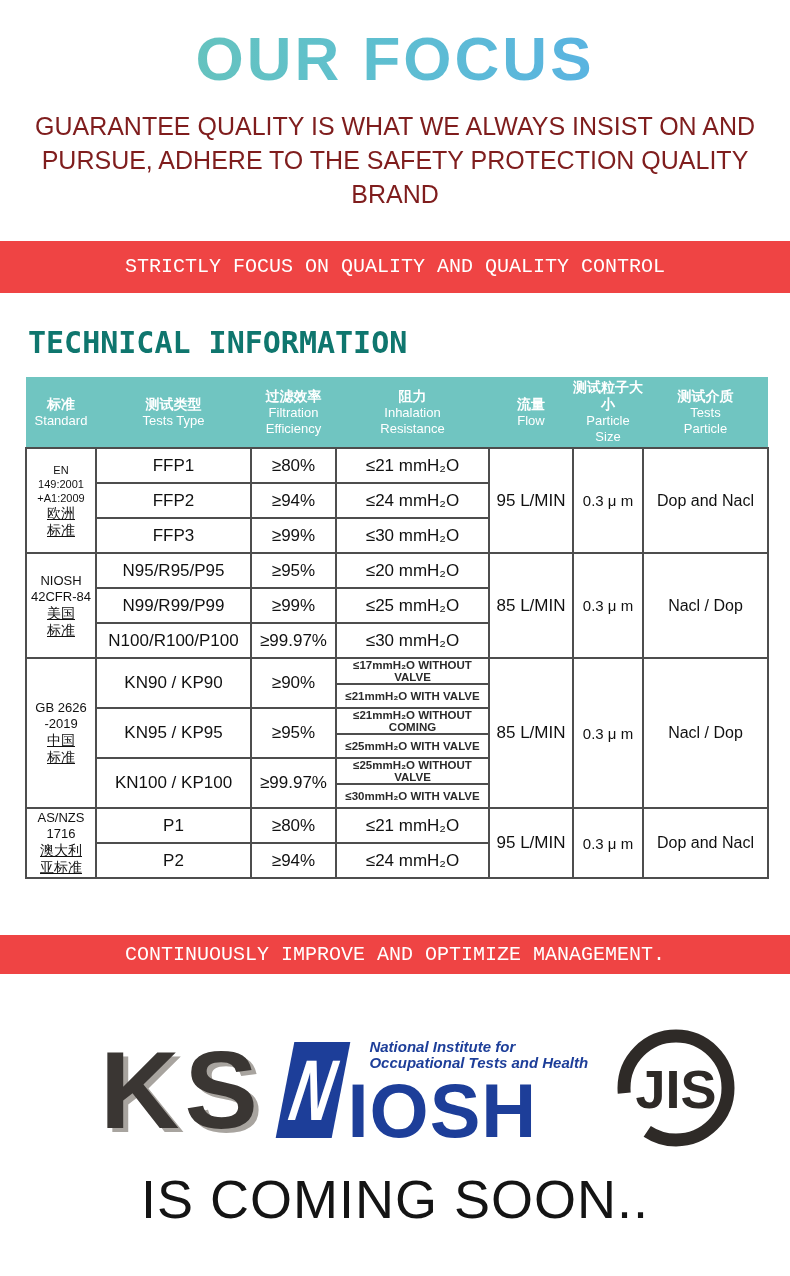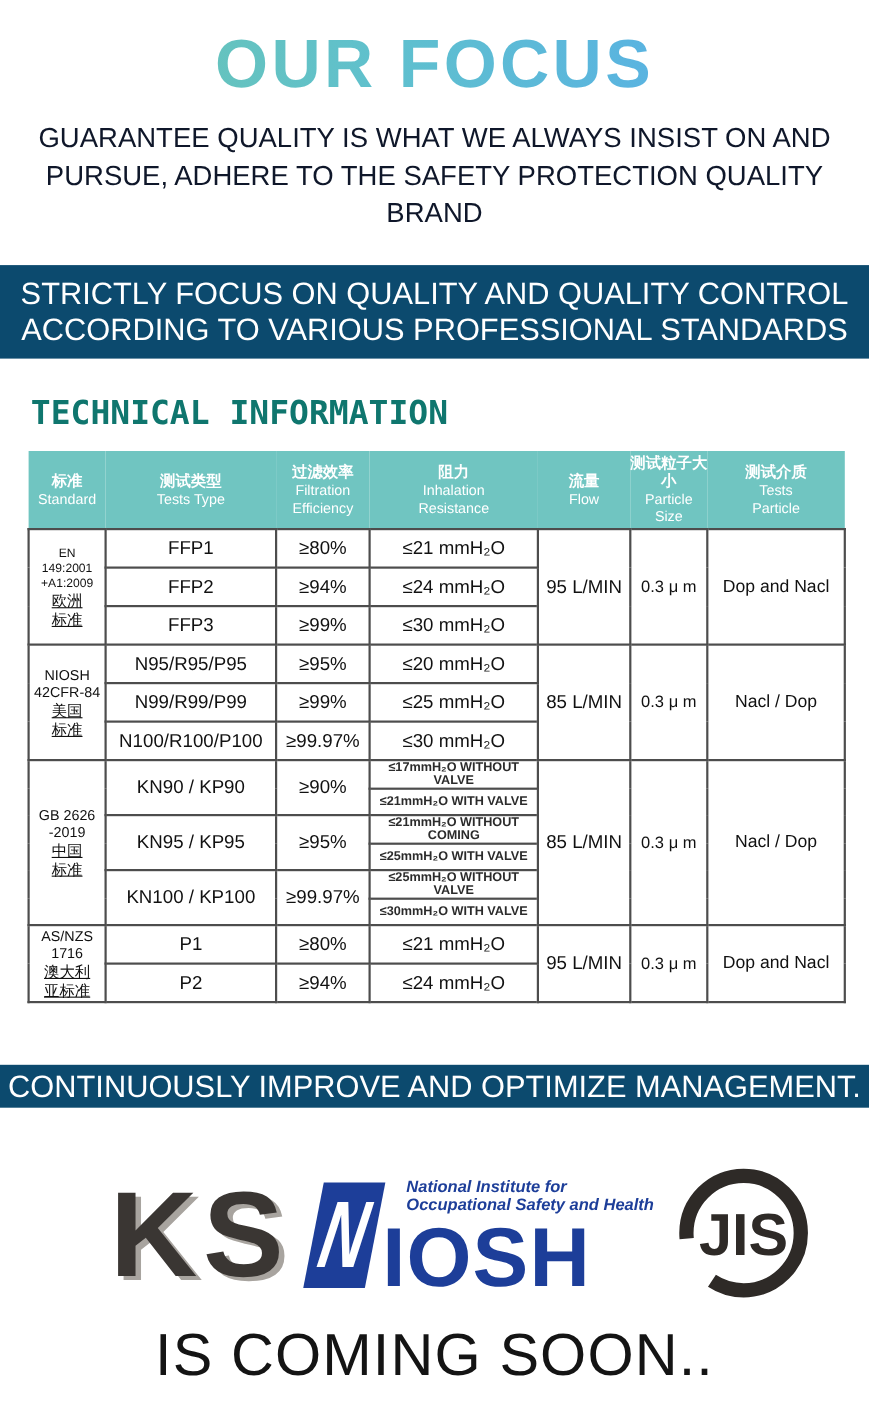--- a/index.html
+++ b/index.html
@@ -20,30 +20,31 @@
     background-clip:text;
     color:transparent;
     line-height:1.05;
   }
   
   .intro{
     margin-top:18px;
     text-align:center;
     font-size:25px;
     line-height:34px;
-    color:#0f172a;
+    color:#7f1d1d;
   }
   
   .banner{
-    background:#0c4a6e;
+    background:#ef4444;
     color:#ffffff;
     text-align:center;
-    font-size:28px;
+    font-size:20px;
     line-height:33px;
     padding:9px 0 10px 0;
+    font-family:Liberation Mono, monospace;
   }
   .banner1{ margin-top:30px; }
   .banner2{ margin-top:56px; padding:3px 0; }
   
   .section-heading{
     margin:32px 0 0 28px;
     font-family:"DejaVu Sans Mono",monospace;
     font-weight:bold;
     font-size:30px;
     letter-spacing:0px;
@@ -148,21 +149,20 @@
 
 <div class="page-title">OUR FOCUS</div>
 
 <div class="intro">
   <div>GUARANTEE QUALITY IS WHAT WE ALWAYS INSIST ON AND</div>
   <div>PURSUE, ADHERE TO THE SAFETY PROTECTION QUALITY BRAND</div>
 </div>
 
 <div class="banner banner1">
   <div>STRICTLY FOCUS ON QUALITY AND QUALITY CONTROL</div>
-  <div>ACCORDING TO VARIOUS PROFESSIONAL STANDARDS</div>
 </div>
 
 <div class="section-heading">TECHNICAL INFORMATION</div>
 
 <table class="tech">
   <colgroup>
     <col style="width:70px">
       <col style="width:155px">
       <col style="width:85px">
       <col style="width:153px">
@@ -316,21 +316,21 @@
   </table>
 
 <div class="banner banner2">CONTINUOUSLY IMPROVE AND OPTIMIZE MANAGEMENT.</div>
 
 <div class="logos">
   <div class="ks">KS</div>
 
   <div class="niosh">
     <div class="niosh-tag">
       <span style="display:block">National Institute for</span>
-      <span style="display:block">Occupational Safety and Health</span>
+      <span style="display:block">Occupational Tests and Health</span>
     </div>
     <div class="niosh-nbox">
       <span class="n">N</span>
     </div>
     <div class="niosh-iosh">IOSH</div>
   </div>
 
   <div class="jis">
     <svg width="128" height="128" viewBox="0 0 128 128">
       <circle cx="64" cy="62" r="52" fill="none" stroke="#2E2A27" stroke-width="13" stroke-dasharray="112 46 400" stroke-linecap="butt"></circle>

